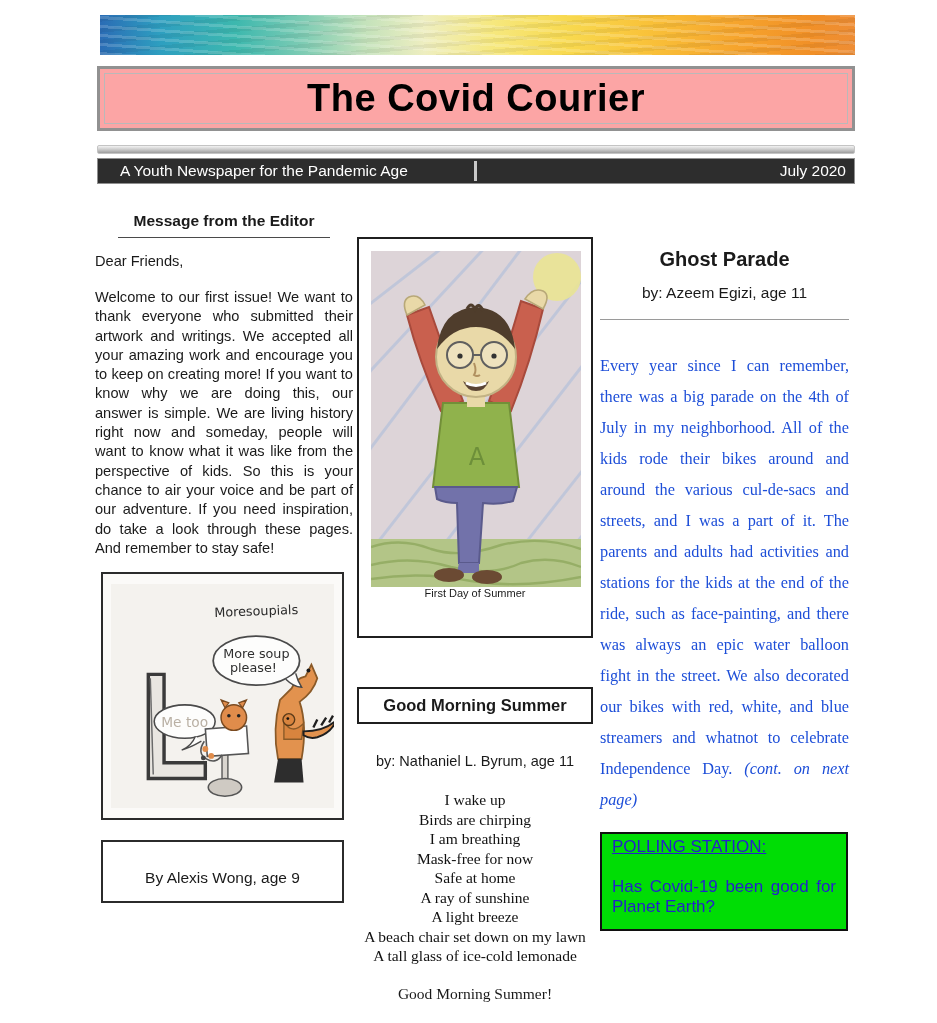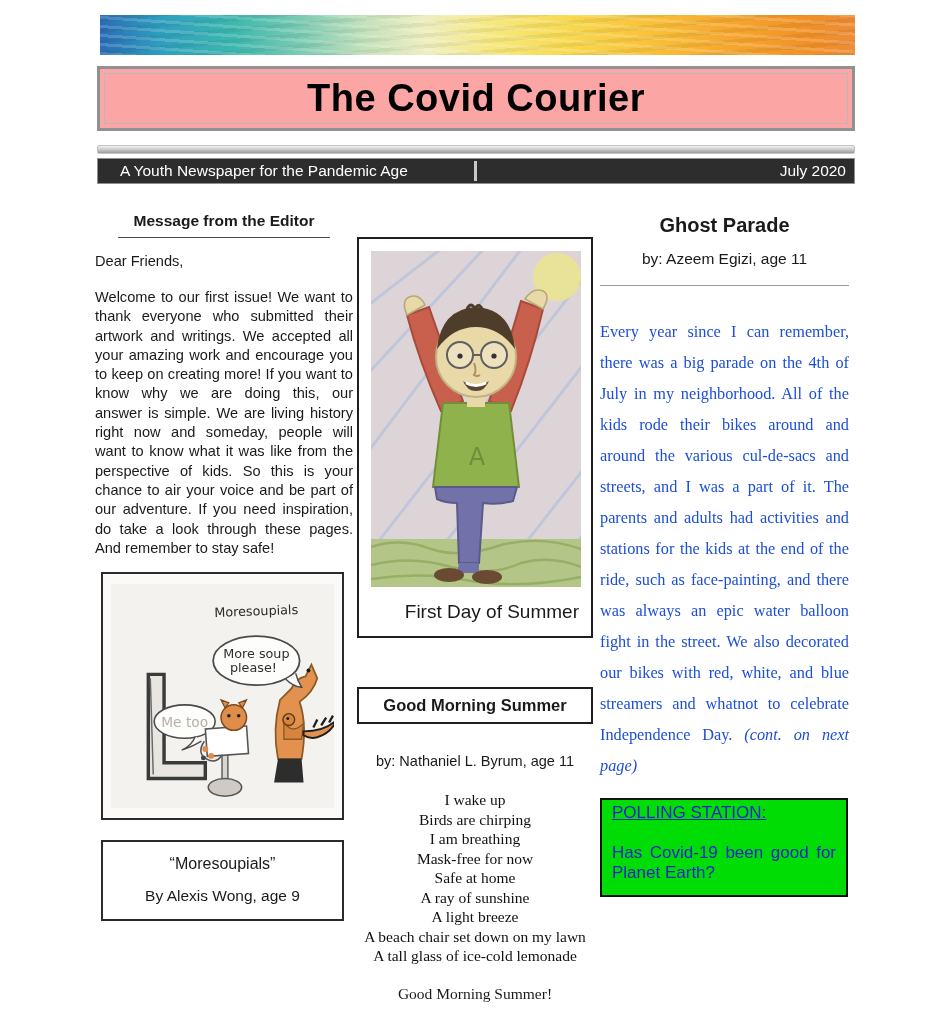--- a/index.html
+++ b/index.html
@@ -64,32 +64,32 @@
   }
   .caption-title { font-size:16px; }
   .caption-byline { font-size:15.5px; margin-top:14px; }
 
   
   .photo-frame {
     width:236px; height:401px; border:2.5px solid #1f1f1f; background:#fff;
     padding:12px 12px 0;
   }
   .photo-frame svg { width:210px; height:336px; display:block; }
-  .photo-caption { font-size:19px; text-align:right; margin-top:14px; }
+  .photo-caption { font-size:11px; text-align:center; }
 
   .gms-box {
     margin-top:49px; border:2px solid #1f1f1f; background:#fff;
     text-align:center; padding:7px 0; font-size:16.5px; font-weight:bold;
   }
   .gms-byline { margin-top:29px; text-align:center; font-size:14.5px; }
   .poem { margin-top:21px; text-align:center; font-family:"Liberation Serif", serif; font-size:15.5px; line-height:19.5px; color:#111; }
   .poem-closing { margin-top:19px; text-align:center; font-family:"Liberation Serif", serif; font-size:15.5px; }
 
   
-  .gp-title { font-size:20px; font-weight:bold; text-align:center; }
+  .gp-title { font-size:20px; font-weight:bold; text-align:center;margin-top:34px; }
   .gp-byline { font-size:15.5px; text-align:center; margin-top:13px; }
   .gp-rule { border:none; border-top:1px solid #9a9a9a; margin-top:17px; }
   .gp-body { margin-top:30px; font-family:"Liberation Serif", serif; font-size:16.3px; line-height:31px; text-align:justify; color:#1d4ed8; }
   .gp-cont { font-style:italic; }
 
   .polling-box {
     margin-top:17px; width:248px; border:2px solid #101010;
     background:#00dd05; color:#2323c8; padding:3px 10px 12px;
     font-size:17px; line-height:20px;
   }
@@ -161,21 +161,20 @@
         <path d="M206,146 l4,-8 M214,144 l5,-8 M222,141 l4,-7" stroke="#1f1f1f" stroke-width="2.4" fill="none"></path>
 
         <ellipse cx="148" cy="78" rx="44" ry="25" fill="#fdfdfc" stroke="#4a4a4a" stroke-width="1.8"></ellipse>
         <path d="M178,97 q8,8 16,8 q-4,-6 -6,-14" fill="#fdfdfc" stroke="#4a4a4a" stroke-width="1.5"></path>
         <text x="148" y="75" text-anchor="middle" class="sketch-hand" font-size="13" fill="#2f2f2f">More soup</text>
         <text x="145" y="90" text-anchor="middle" class="sketch-hand" font-size="13" fill="#2f2f2f">please!</text>
       </svg>
     </div>
 
     <div class="caption-box">
-      <div class="caption-title">“Moresoupials”</div>
       <div class="caption-byline">By Alexis Wong, age 9</div>
     </div>
   </div>
 
   <div class="col-mid">
     <div class="photo-frame">
       <svg viewBox="0 0 210 336">
         <rect width="210" height="336" fill="#ddd4d8"></rect>
         <g stroke="#a5badb" stroke-width="3" opacity="0.5">
           <path d="M-10,60 L80,-10" fill="none"></path>

